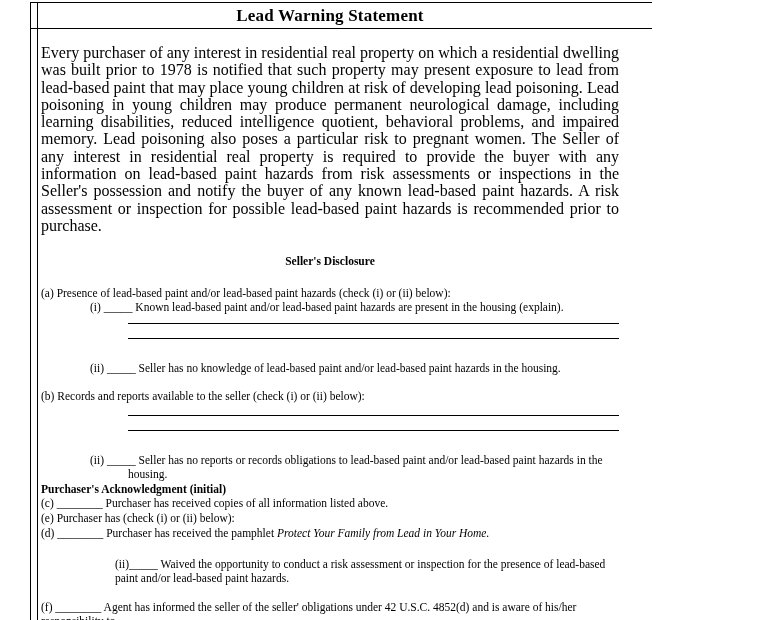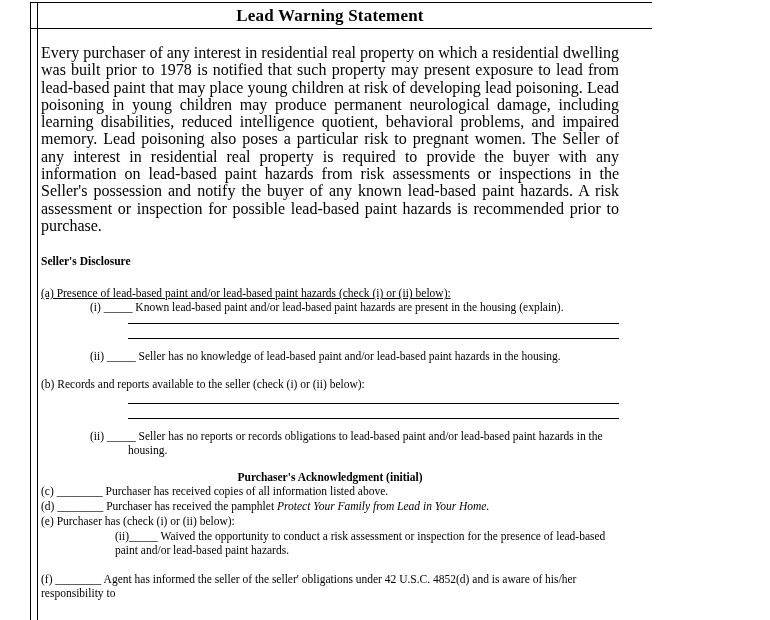--- a/index.html
+++ b/index.html
@@ -33,41 +33,41 @@
     line-height: 20px;
     letter-spacing: 0.2px;
   }
   .intro {
     margin: 16px 0 0 0;
     font-size: 16px;
     line-height: 17.3px;
     text-align: justify;
   }
   .heading { font-weight: bold; }
-  .h-seller    { margin-top: 20px; }
-  .h-purchaser { margin-top: 13px; text-align: center; }
+  .h-seller    { margin-top: 20px; text-align: center; }
+  .h-purchaser { margin-top: 1px; }
   .h-agent     { margin-top: 19px; }
 
-  .i-a  { margin-top: 18px; text-decoration: underline; }
+  .i-a  { margin-top: 18px; }
   .i-b  { margin-top: 14px; }
   .i-f  { margin-top: 15px; }
 
   .sub  { margin-left: 49px; padding-left: 38px; text-indent: -38px; }
-  .gap-ii { margin-top: 10px; }
+  .gap-ii { margin-top: 22px; }
 
   .writeline { border-bottom: 1px solid #000; margin-left: 87px; }
   .wl-a1 { height: 9px; }
   .wl-a2 { height: 14px; }
   .wl-b1 { height: 12px; }
   .wl-b2 { height: 14px; }
 
   .item15 { line-height: 15px; }
   .pamphlet { font-style: italic; }
 
-  .esub { margin-left: 74px; }
+  .esub { margin-left: 74px; margin-top: 16px; }
   .gap-e { margin-top: 15px; }
 </style>
 </head>
 <body>
 
 <div class="page">
 
   <div class="rule-top"></div>
   <div class="vline vline-outer"></div>
   <div class="vline vline-inner"></div>
@@ -87,20 +87,20 @@
     <div class="writeline wl-a2"></div>
     <div class="sub gap-ii">(ii) _____ Seller has no knowledge of lead-based paint and/or lead-based paint hazards in the housing.</div>
 
     <div class="i-b">(b) Records and reports available to the seller (check (i) or (ii) below):</div>
     <div class="writeline wl-b1"></div>
     <div class="writeline wl-b2"></div>
     <div class="sub gap-ii">(ii) _____ Seller has no reports or records obligations to lead-based paint and/or lead-based paint hazards in the housing.</div>
 
     <div class="heading h-purchaser">Purchaser's Acknowledgment (initial)</div>
     <div class="item15">(c) ________ Purchaser has received copies of all information listed above.</div>
+    <div class="item15">(e) Purchaser has (check (i) or (ii) below):</div>
     <div class="item15"><span>(d) ________ Purchaser has received the pamphlet </span><span class="pamphlet">Protect Your Family from Lead in Your Home.</span></div>
-    <div class="item15">(e) Purchaser has (check (i) or (ii) below):</div>
     <div class="esub">(ii)_____ Waived the opportunity to conduct a risk assessment or inspection for the presence of lead-based paint and/or lead-based paint hazards.</div>
 
     <div class="i-f">(f) ________ Agent has informed the seller of the seller' obligations under 42 U.S.C. 4852(d) and is aware of his/her responsibility to</div>
 
   </div>
 </div>
 
 </body></html>

